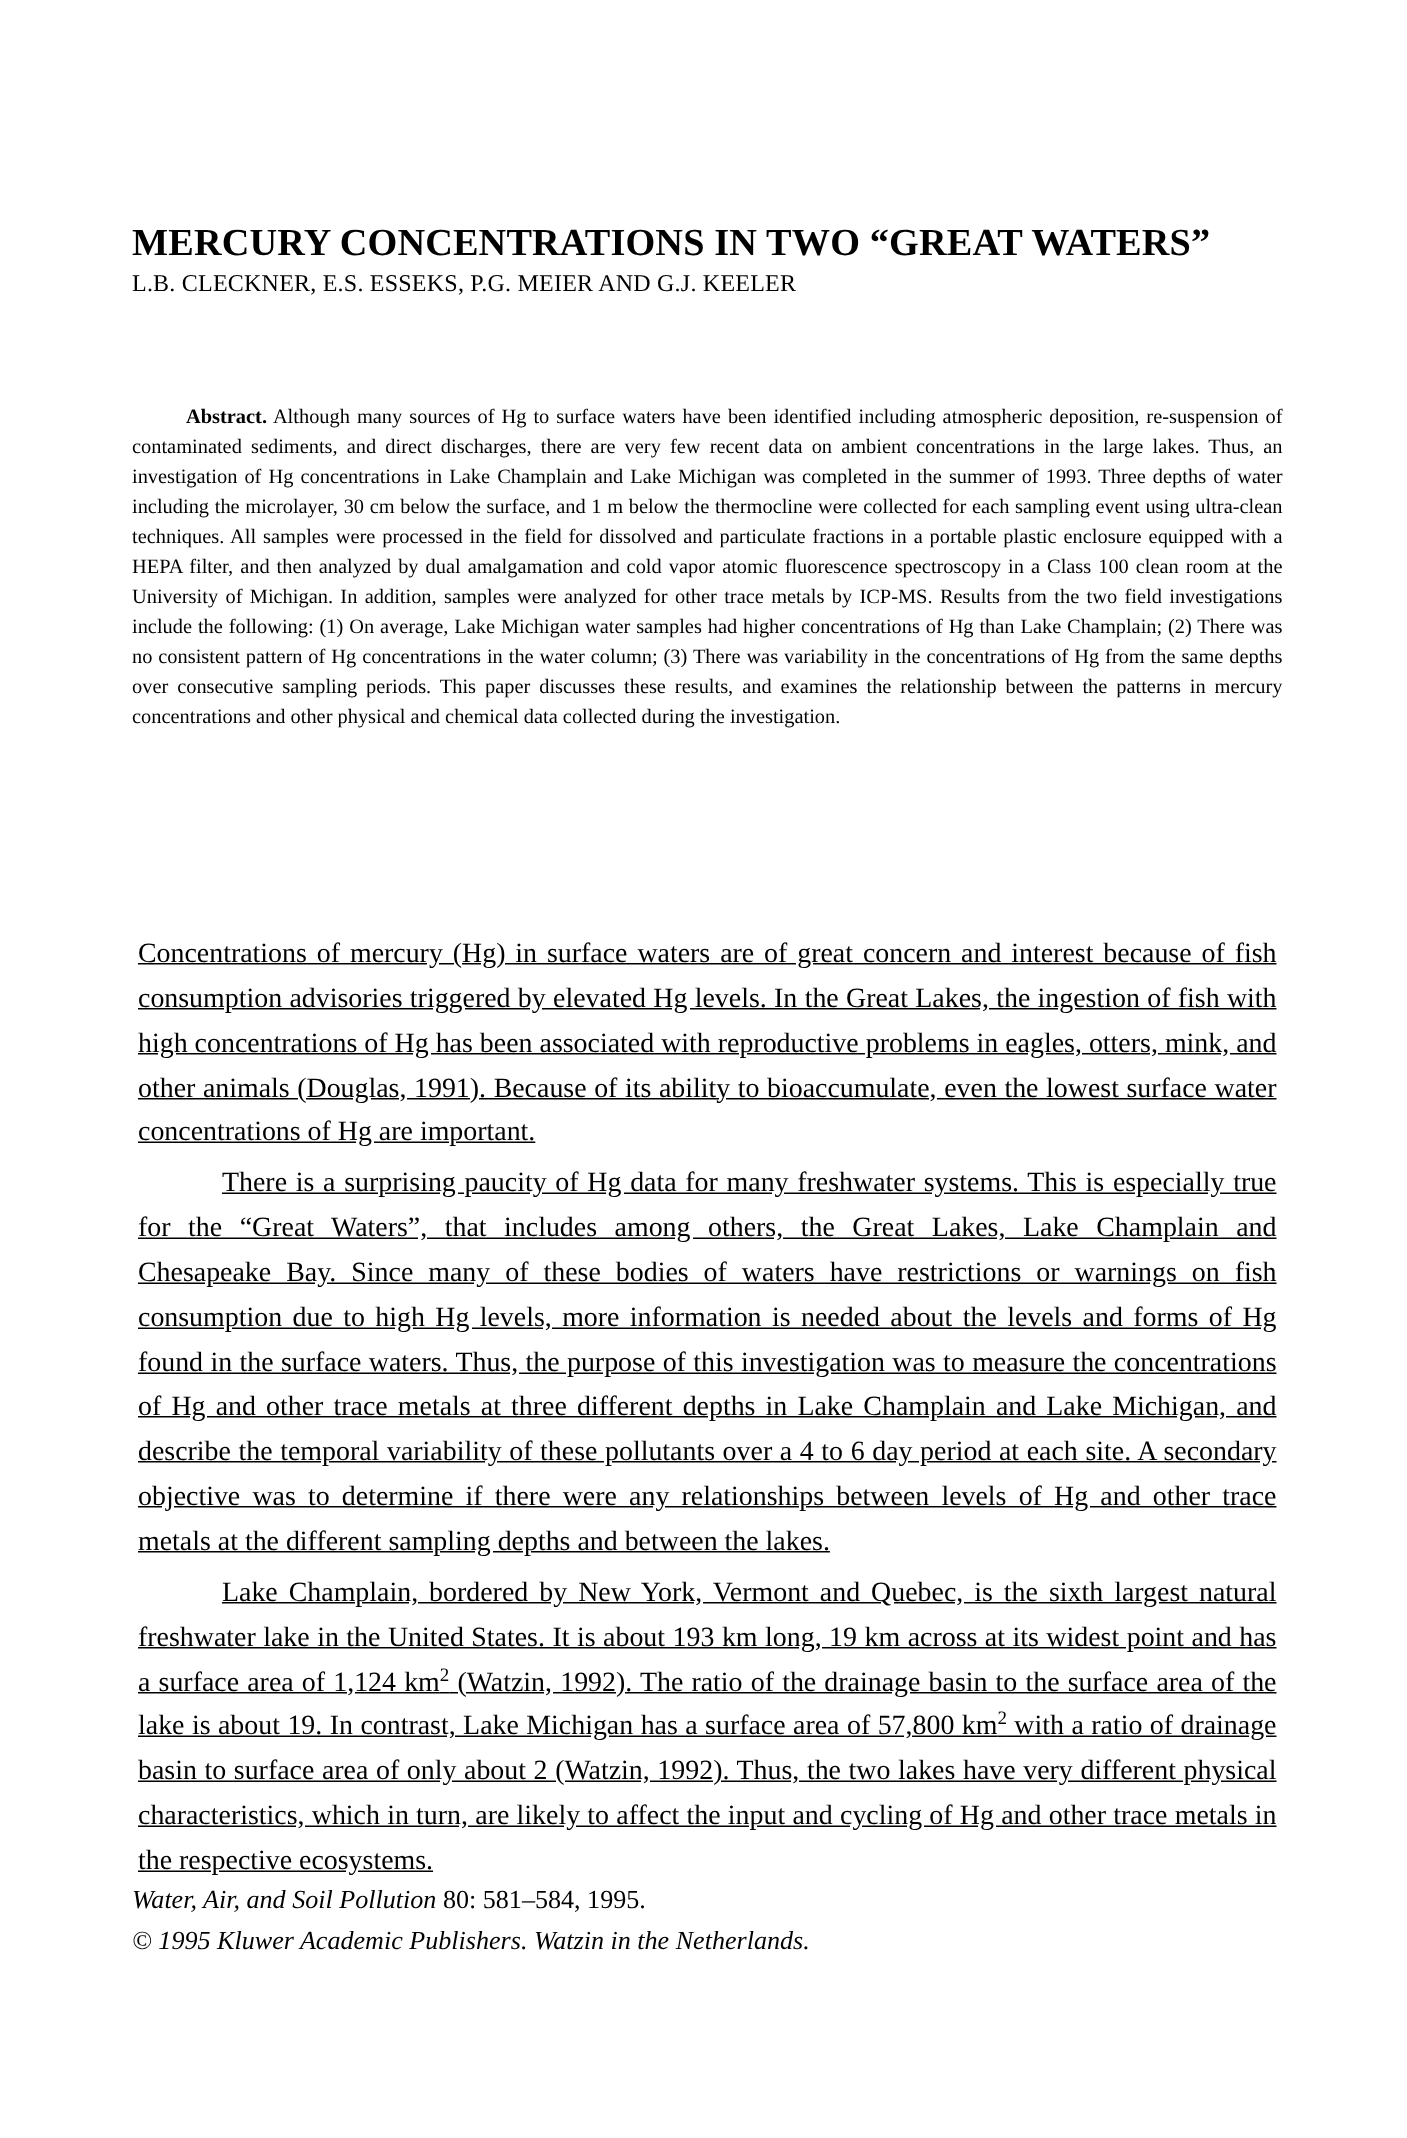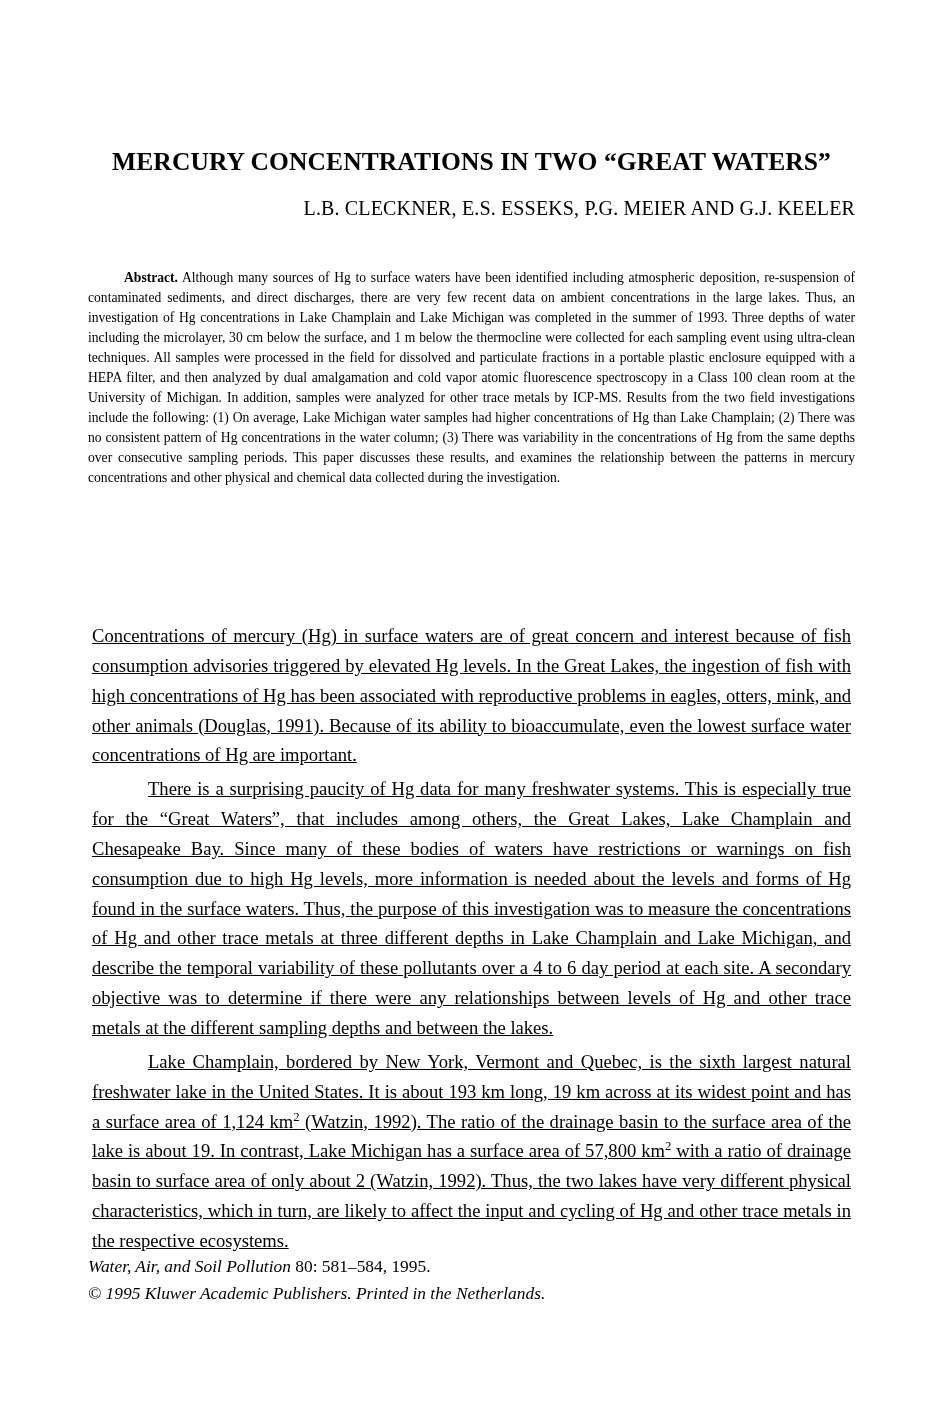--- a/index.html
+++ b/index.html
@@ -24,34 +24,33 @@
     height: 1425px;
     background: #ffffff;
   }
 
   
   .title {
     position: absolute;
     left: 88px;
     top: 130px;
     width: 767px;
-    text-align: center;
     font-size: 25.5px;
     font-weight: bold;
     letter-spacing: 0.1px;
     line-height: 1.2;
   }
 
   .authors {
     position: absolute;
     left: 88px;
-    top: 196px;
+    top: 180px;
     width: 767px;
-    text-align: right;
-    font-size: 20px;
+    text-align: left;
+    font-size: 16px;
     line-height: 1.2;
     letter-spacing: 0.15px;
   }
 
   .affiliation {
     position: absolute;
     left: 88px;
     top: 228px;
     width: 767px;
     text-align: center;
@@ -151,16 +150,16 @@
   <div class="body-text">
     <p>Concentrations of mercury (Hg) in surface waters are of great concern and interest because of fish consumption advisories triggered by elevated Hg levels.  In the Great Lakes, the ingestion of fish with high concentrations of Hg has been associated with reproductive problems in eagles, otters, mink, and other animals (Douglas, 1991).  Because of its ability to bioaccumulate, even the lowest surface water concentrations of Hg are important.</p>
     <p class="indented">There is a surprising paucity of Hg data for many freshwater systems.  This is especially true for the “Great Waters”, that includes among others, the Great Lakes, Lake Champlain and Chesapeake Bay.  Since many of these bodies of waters have restrictions or warnings on fish consumption due to high Hg levels, more information is needed about the levels and forms of Hg found in the surface waters.  Thus, the purpose of this investigation was to measure the concentrations of Hg and other trace metals at three different depths in Lake Champlain and Lake Michigan, and describe the temporal variability of these pollutants over a 4 to 6 day period at each site.  A secondary objective was to determine if there were any relationships between levels of Hg and other trace metals at the different sampling depths and between the lakes.</p>
     <p class="indented">
       <span>Lake Champlain, bordered by New York, Vermont and Quebec, is the sixth largest natural freshwater lake in the United States.  It is about 193 km long, 19 km across at its widest point and has a surface area of 1,124 km</span><sup>2</sup><span> (Watzin, 1992).  The ratio of the drainage basin to the surface area of the lake is about 19.  In contrast, Lake Michigan has a surface area of 57,800 km</span><sup>2</sup><span> with a ratio of drainage basin to surface area of only about 2 (Watzin, 1992).  Thus, the two lakes have very different physical characteristics, which in turn, are likely to affect the input and cycling of Hg and other trace metals in the respective ecosystems.</span>
     </p>
   </div>
 
   <div class="footer">
     <div><span>Water, Air, and Soil Pollution</span> <span class="vol">80</span><span class="roman">: 581–584,  1995.</span></div>
-    <div><span>© 1995 </span><span>Kluwer Academic Publishers.  Printed in the Netherlands.</span></div>
+    <div><span>© 1995 </span><span>Kluwer Academic Publishers.  Watzin in the Netherlands.</span></div>
   </div>
 
 </div>
 
 </body></html>

